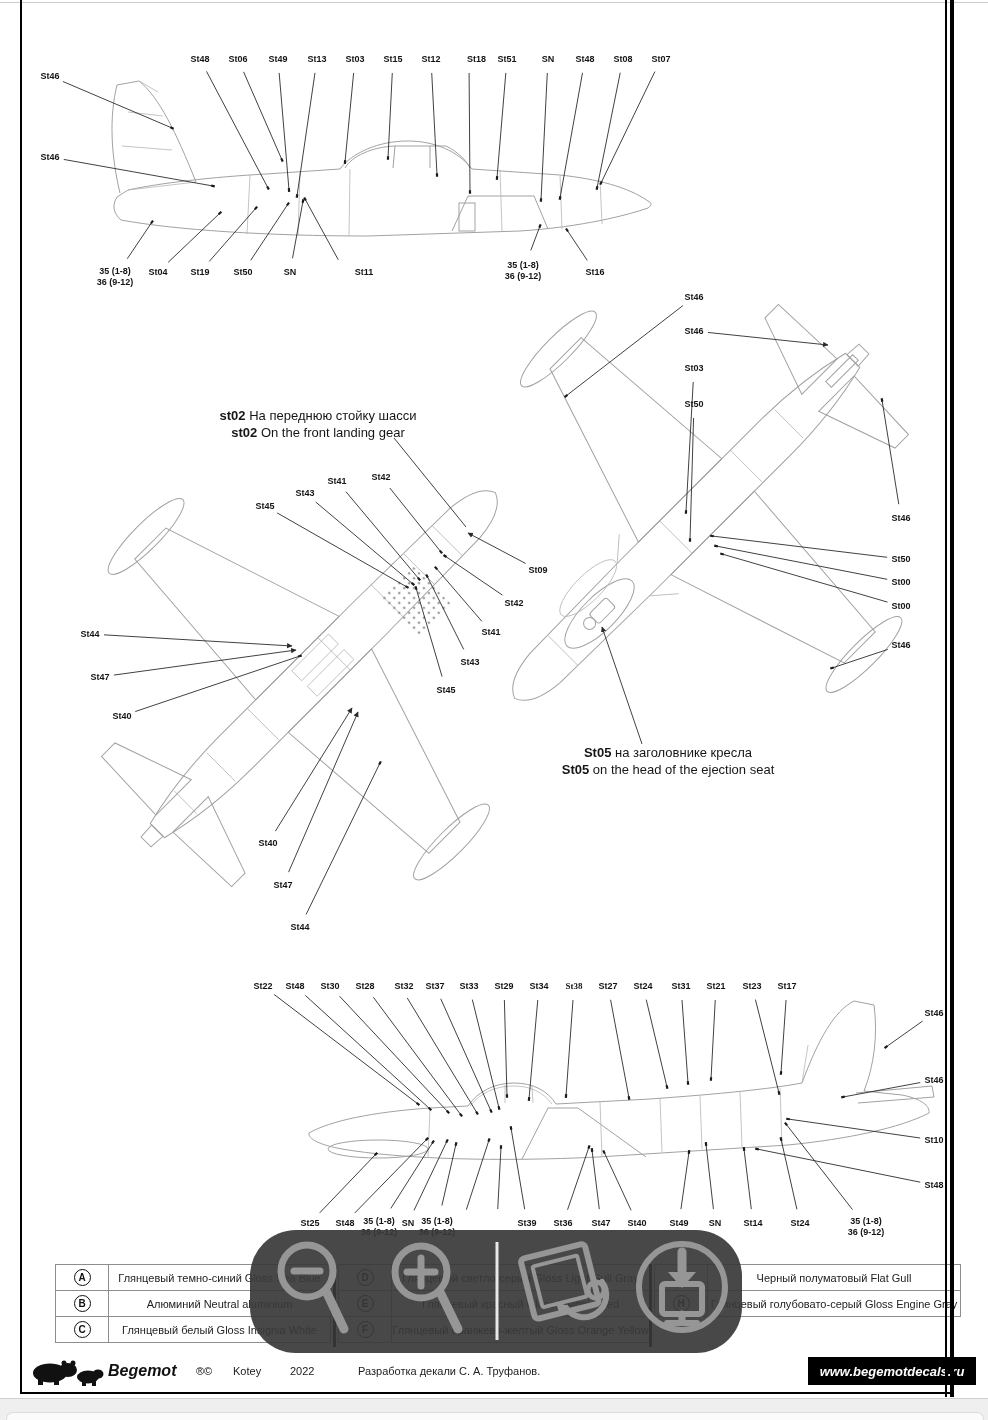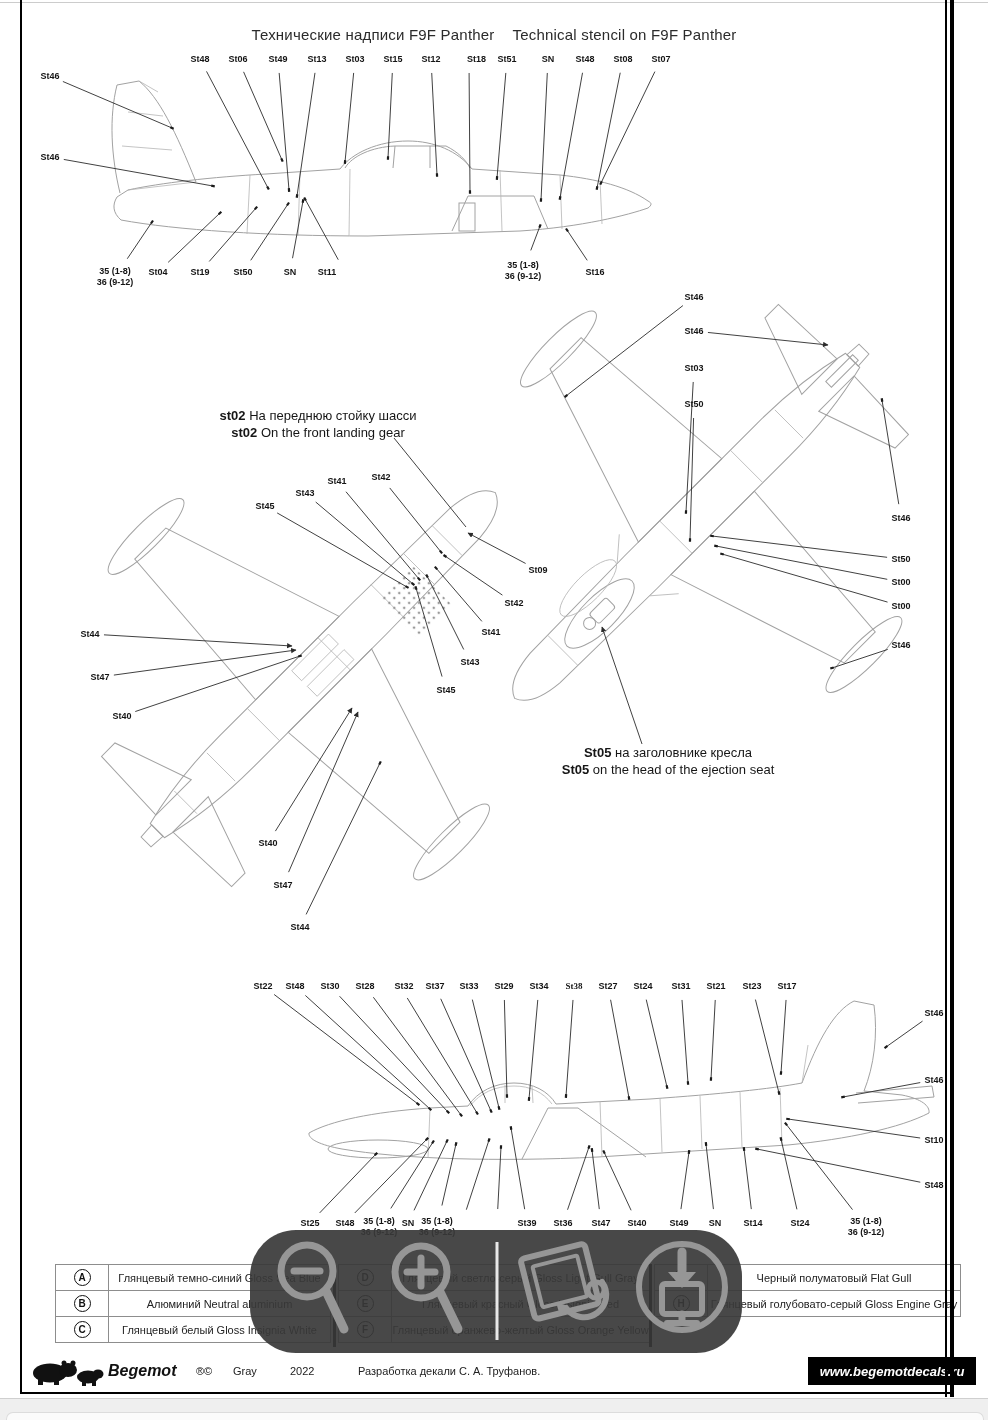--- a/index.html
+++ b/index.html
@@ -53,23 +53,20 @@
            background:rgba(56,56,56,0.92);z-index:6;}
   #overlay svg{position:absolute;left:0;top:0;}
   .tool{cursor:pointer;}
 </style>
 </head>
 <body>
 
 <div id="stage">
   <div class="hairline-top"></div>
 
-  <div id="title">
-    <span>Технические надписи F9F Panther</span><span class="gap"></span><span>Technical stencil on F9F Panther</span>
-  </div>
 
   <svg id="art" width="988" height="1420">
     <defs>
       <marker id="arr" markerWidth="7" markerHeight="7" refX="5.5" refY="3" orient="auto">
         <path d="M0,0 L6,3 L0,6 Z" fill="#2b2b2b"></path>
       </marker>
       <pattern id="dots" width="7" height="7" patternUnits="userSpaceOnUse">
         <circle cx="3" cy="3" r="1.3" fill="#9a9a9a"></circle>
       </pattern>
     </defs>
@@ -308,21 +305,21 @@
       <div class="co" style="left: 623px; top: 59px;">St08</div>
       <div class="co" style="left: 661px; top: 59px;">St07</div>
       <div class="co" style="left: 50px; top: 76px;">St46</div>
       <div class="co" style="left: 50px; top: 157px;">St46</div>
       <div class="co" style="left: 115px; top: 277px;">35 (1-8)
 36 (9-12)</div>
       <div class="co" style="left: 158px; top: 272px;">St04</div>
       <div class="co" style="left: 200px; top: 272px;">St19</div>
       <div class="co" style="left: 243px; top: 272px;">St50</div>
       <div class="co" style="left: 290px; top: 272px;">SN</div>
-      <div class="co" style="left: 327px; top: 272px;">St11</div>
+      <div class="co" style="left: 364px; top: 272px;">St11</div>
       <div class="co" style="left: 523px; top: 271px;">35 (1-8)
 36 (9-12)</div>
       <div class="co" style="left: 595px; top: 272px;">St16</div>
       <div class="co" style="left: 265px; top: 506px;">St45</div>
       <div class="co" style="left: 305px; top: 493px;">St43</div>
       <div class="co" style="left: 337px; top: 481px;">St41</div>
       <div class="co" style="left: 381px; top: 477px;">St42</div>
       <div class="co" style="left: 538px; top: 570px;">St09</div>
       <div class="co" style="left: 514px; top: 603px;">St42</div>
       <div class="co" style="left: 491px; top: 632px;">St41</div>
@@ -458,21 +455,21 @@
       <circle cx="45" cy="5" r="2.5" fill="#111"></circle>
       <rect x="10" y="21" width="5" height="6" fill="#111"></rect>
       <rect x="26" y="21" width="5" height="6" fill="#111"></rect>
       <ellipse cx="60" cy="19" rx="11" ry="6.5" fill="#111"></ellipse>
       <ellipse cx="70" cy="16" rx="5.5" ry="4.5" fill="#111"></ellipse>
       <rect x="54" y="23" width="4" height="5" fill="#111"></rect>
       <rect x="64" y="23" width="4" height="5" fill="#111"></rect>
     </svg>
     <span class="brand">Begemot</span>
     <span class="marks">®©</span>
-    <span class="author">Gray</span>
+    <span class="author">Kotey</span>
     <span class="year">2022</span>
     <span class="credit">Разработка декали С. А. Труфанов.</span>
     <div class="site-box">
       <span>www.begemotdecals.ru</span>
     </div>
   </div>
 
   <div id="overlay">
     <svg width="492" height="123">
       <g class="tool" stroke="#969696" fill="none" stroke-linecap="round">

